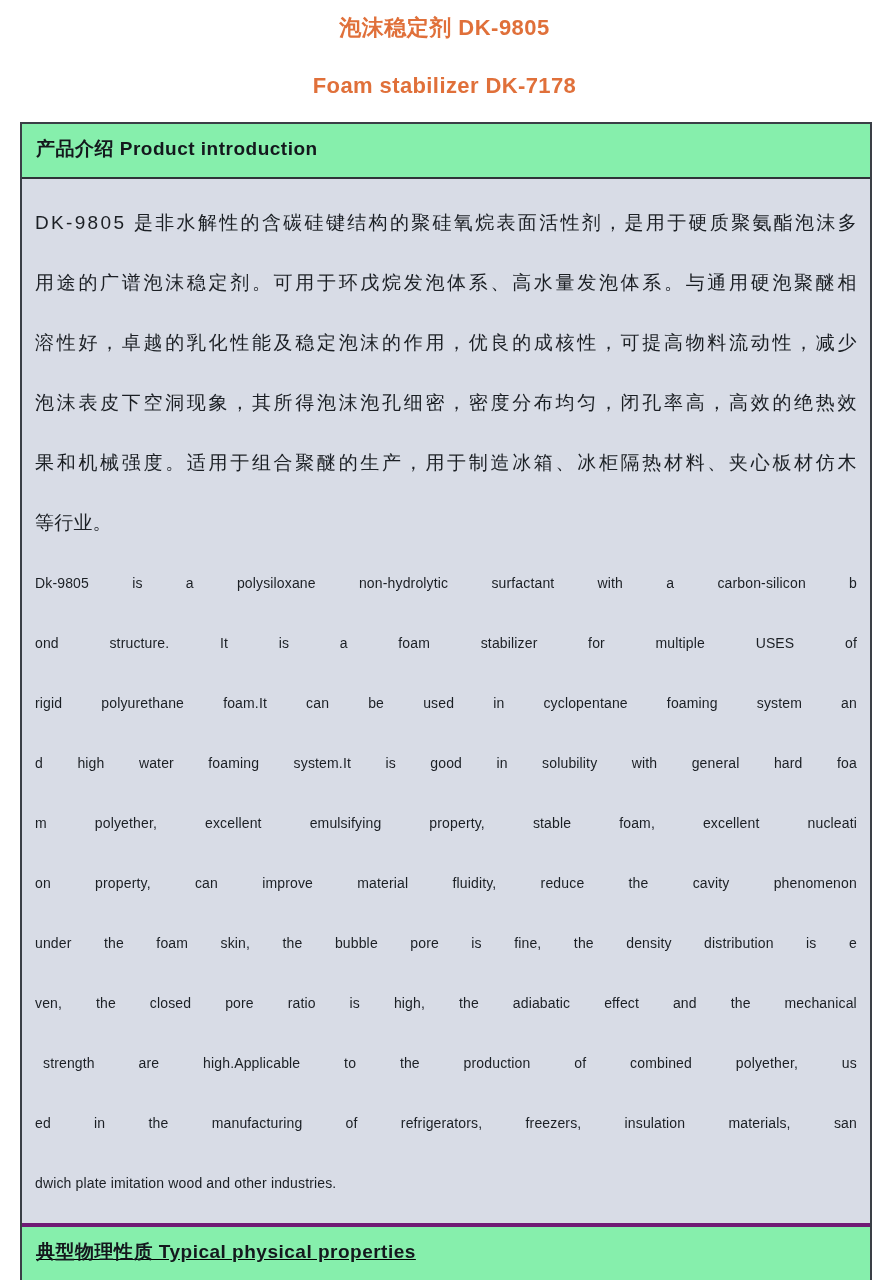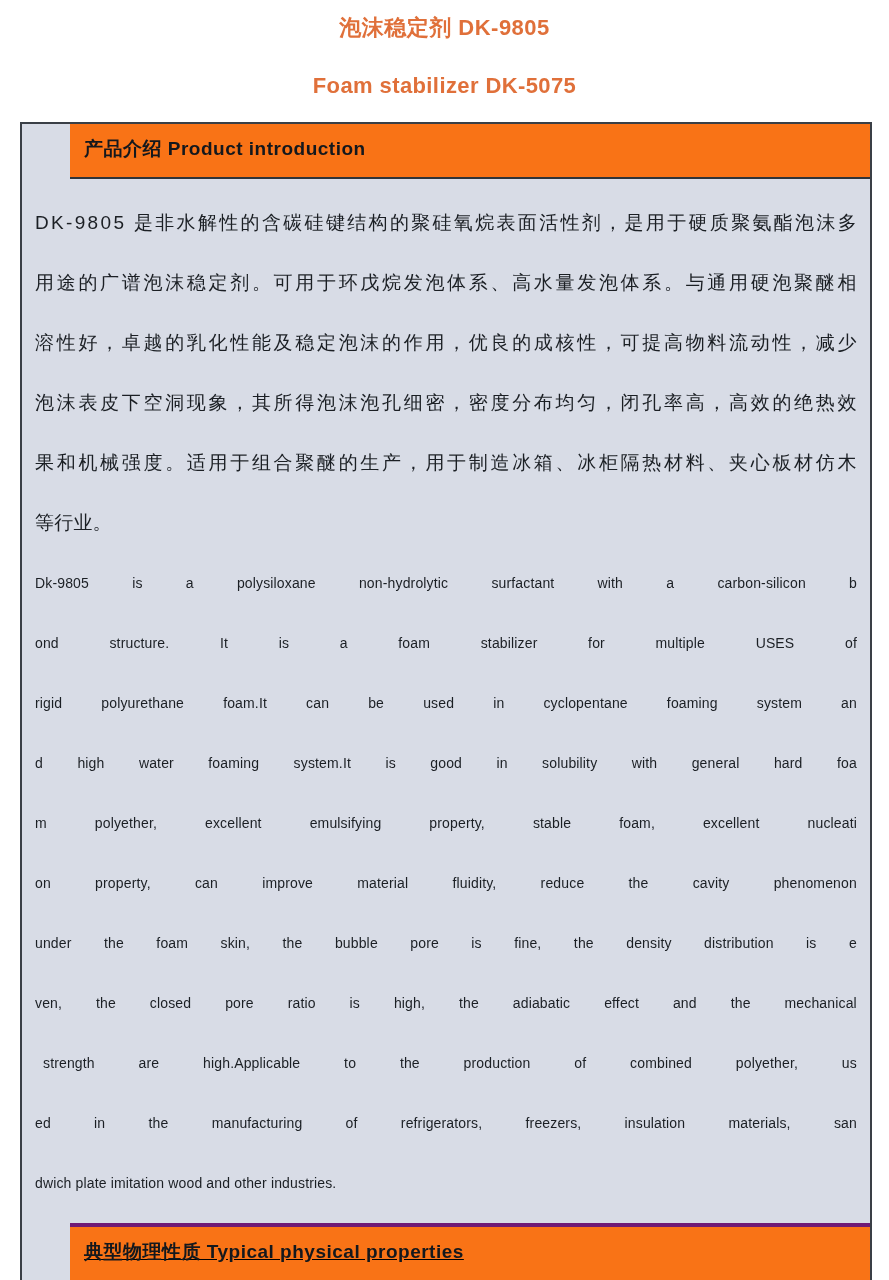--- a/index.html
+++ b/index.html
@@ -55,25 +55,24 @@
     left: 20px;
     top: 122px;
     width: 852px;
     border: 2px solid #3a3f46;
     border-collapse: collapse;
     box-sizing: border-box;
     background: #d8dce6;
   }
 
   .section-header {
-    background: #f97316;
+    background: #86efac;
     border-bottom: 2px solid #2f3338;
     padding: 14px 14px 16px 14px;
     box-sizing: border-box;
-    margin-left: 48px;
   }
   .section-header-text {
     color: #14181d;
     font-size: 19px;
     font-weight: bold;
     letter-spacing: 0.5px;
     line-height: 1.2;
     display: block;
   }
 
@@ -123,21 +122,21 @@
     text-decoration: underline;
   }
 </style>
 </head>
 <body>
 
 <div class="page">
 
   <div class="title-block">
     <div class="title-cn">泡沫稳定剂  DK-9805</div>
-    <div class="title-en">Foam stabilizer DK-5075</div>
+    <div class="title-en">Foam stabilizer DK-7178</div>
   </div>
 
   <div class="doc-table">
 
     <div class="section-header">
       <span class="section-header-text">产品介绍 Product  introduction</span>
     </div>
 
     <div class="section-body">
       <div class="para" id="para-cn">

